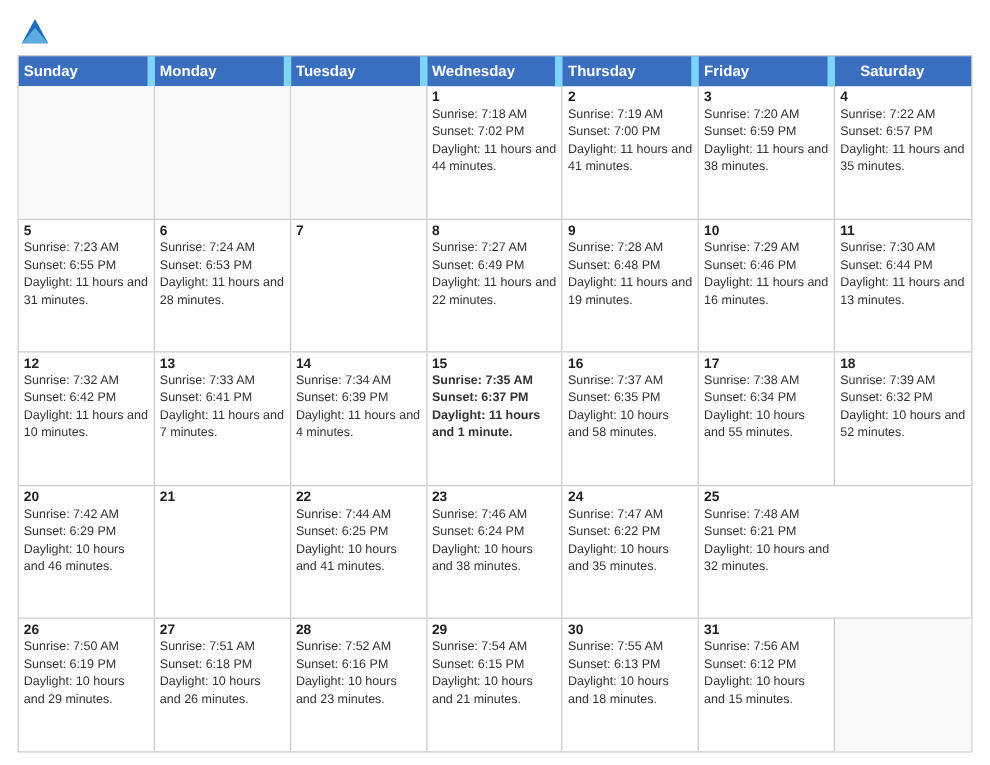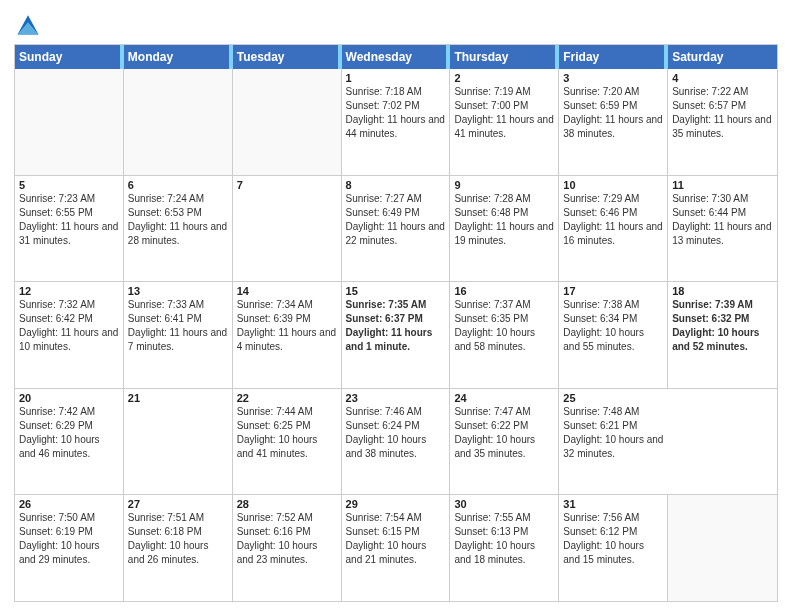--- a/index.html
+++ b/index.html
@@ -69,23 +69,23 @@
       display: grid;
       grid-template-columns: repeat(7, 1fr);
       background: #3a6ebf;
     }
     .cal-header-cell {
       color: #fff;
       font-size: 12px;
       font-weight: bold;
       padding: 5px 4px;
       text-align: left;
-      border-right: 4px solid #7dd3fc;
-    }
-    .cal-header-cell:last-child { border-right: none; }
+      border-right: 6px solid #7dd3fc;
+    }
+    .cal-header-cell:last-child { border-right: none; margin-left: 16px; }
     .cal-body {
       flex: 1;
       display: flex;
       flex-direction: column;
     }
     .cal-row {
       display: grid;
       grid-template-columns: repeat(7, 1fr);
       flex: 1;
       border-top: 1px solid #ccc;
@@ -248,21 +248,21 @@
 Daylight: 10 hours and 58 minutes.</div>
           </div>
           <div class="cal-cell">
             <span class="day-number">17</span>
             <div class="day-info" style="white-space: pre-line;">Sunrise: 7:38 AM
 Sunset: 6:34 PM
 Daylight: 10 hours and 55 minutes.</div>
           </div>
           <div class="cal-cell">
             <span class="day-number">18</span>
-            <div class="day-info" style="white-space: pre-line; font-weight: bold;">Sunrise: 7:39 AM
+            <div class="day-info" style="white-space: pre-line;">Sunrise: 7:39 AM
 Sunset: 6:32 PM
 Daylight: 10 hours and 52 minutes.</div>
           </div>
         </div>
         <div class="cal-row">
           <div class="cal-cell">
             <span class="day-number">20</span>
             <div class="day-info" style="white-space: pre-line;">Sunrise: 7:42 AM
 Sunset: 6:29 PM
 Daylight: 10 hours and 46 minutes.</div>

